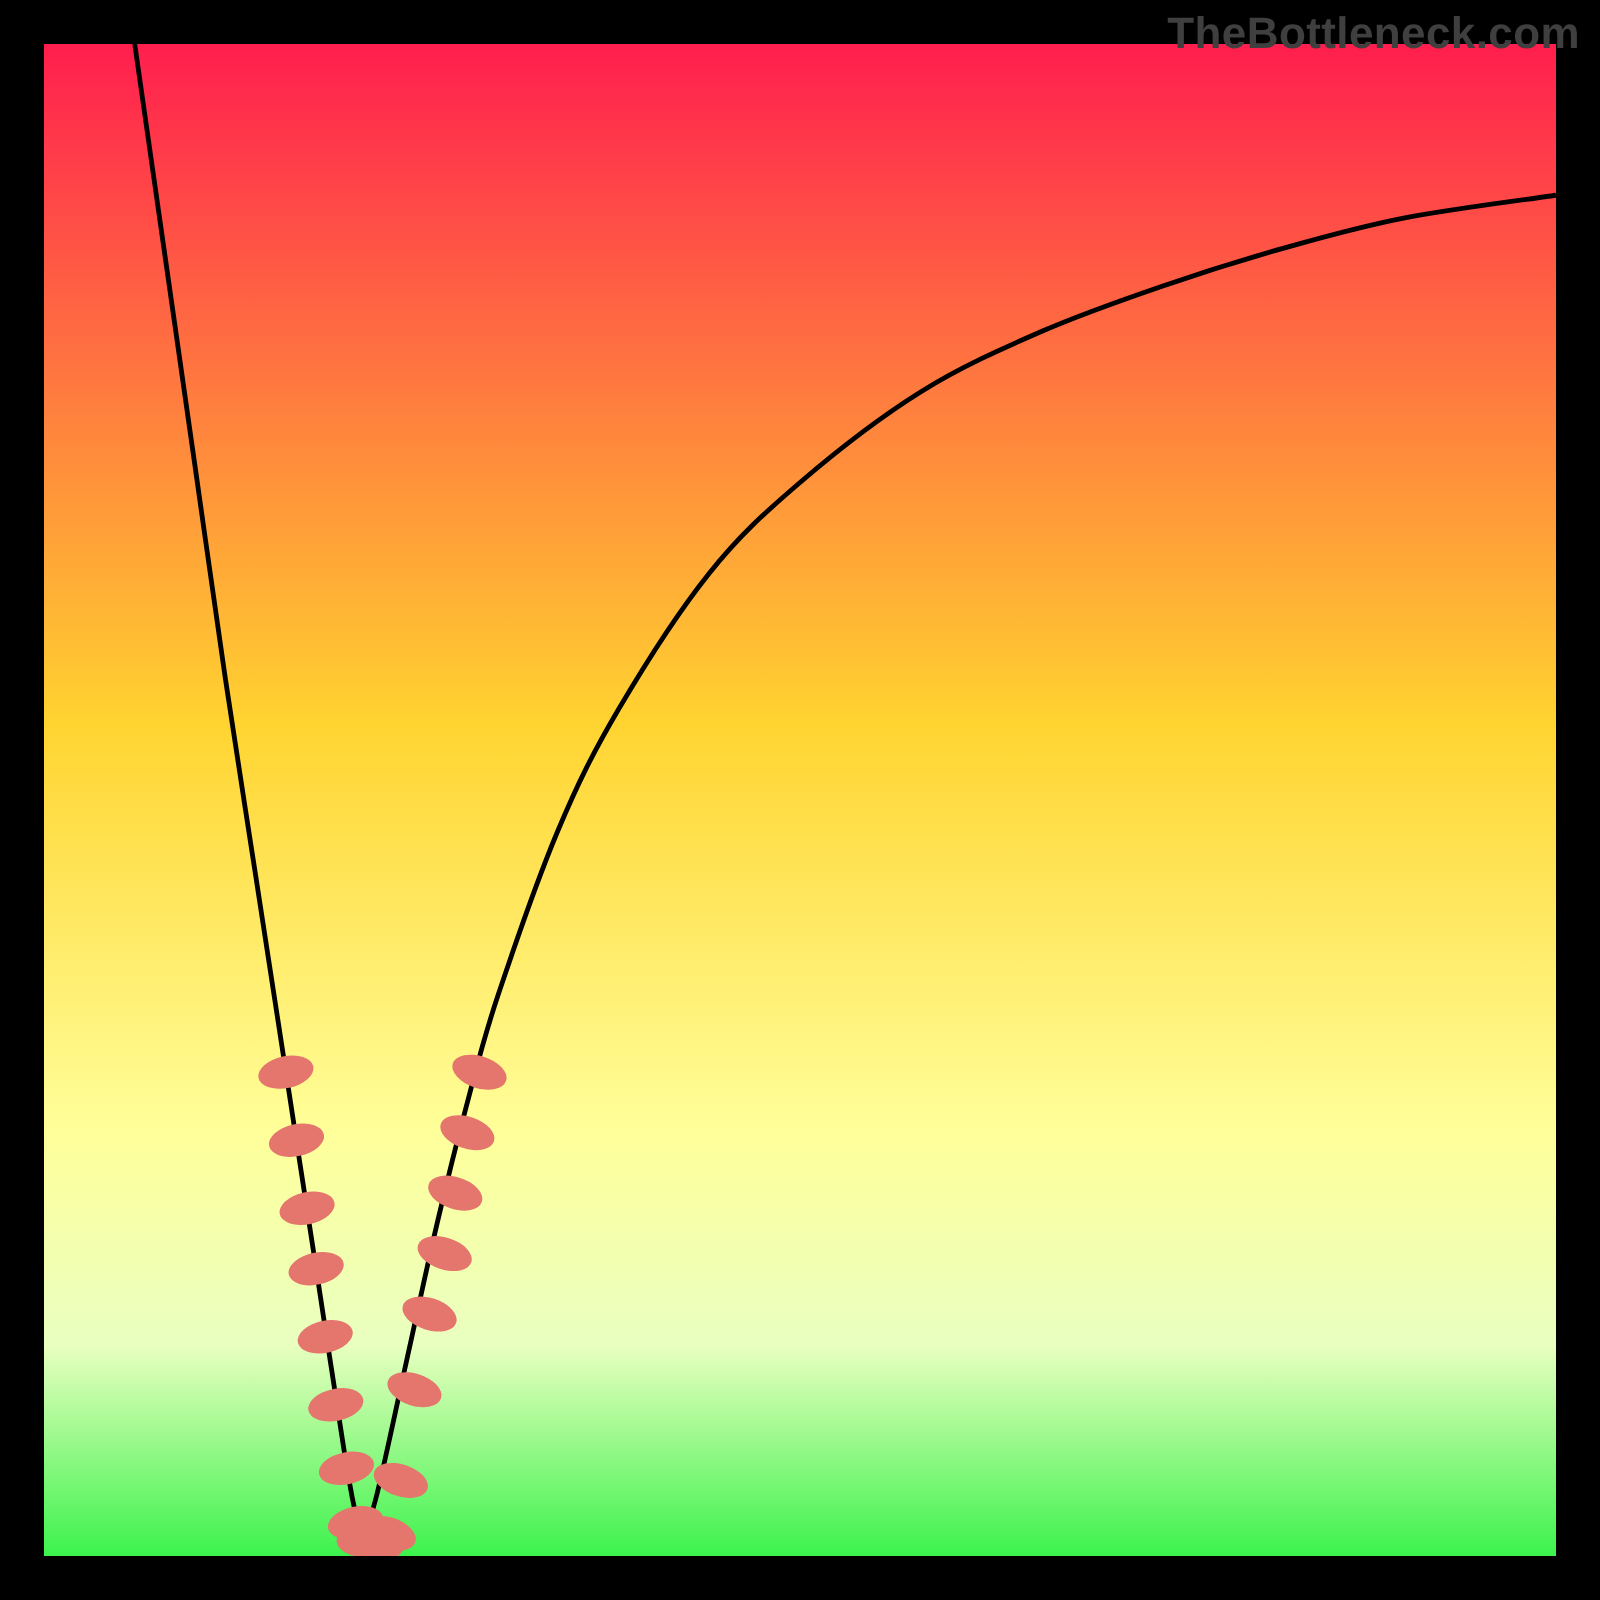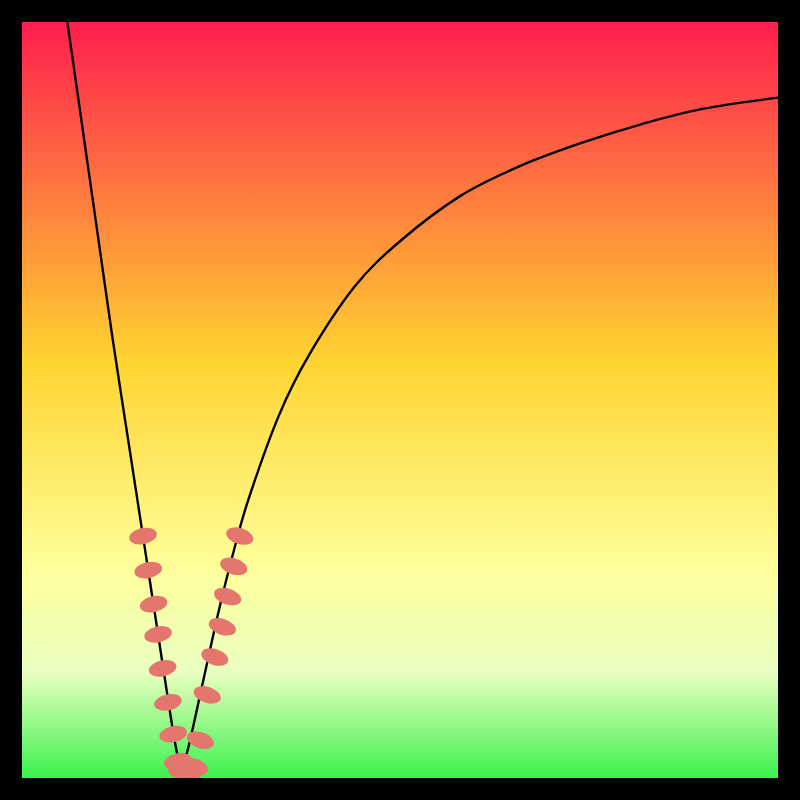--- a/index.html
+++ b/index.html
@@ -69,13 +69,14 @@
           <ellipse cx="178.42" cy="718.20" rx="8" ry="14" transform="rotate(-72 178.42 718.20)" fill="#e4766d" stroke="#c95a54" stroke-width="0"></ellipse>
           <ellipse cx="185.22" cy="672.84" rx="8" ry="14" transform="rotate(-72 185.22 672.84)" fill="#e4766d" stroke="#c95a54" stroke-width="0"></ellipse>
           <ellipse cx="192.78" cy="635.04" rx="8" ry="14" transform="rotate(-72 192.78 635.04)" fill="#e4766d" stroke="#c95a54" stroke-width="0"></ellipse>
           <ellipse cx="200.34" cy="604.80" rx="8" ry="14" transform="rotate(-72 200.34 604.80)" fill="#e4766d" stroke="#c95a54" stroke-width="0"></ellipse>
           <ellipse cx="205.63" cy="574.56" rx="8" ry="14" transform="rotate(-72 205.63 574.56)" fill="#e4766d" stroke="#c95a54" stroke-width="0"></ellipse>
           <ellipse cx="211.68" cy="544.32" rx="8" ry="14" transform="rotate(-72 211.68 544.32)" fill="#e4766d" stroke="#c95a54" stroke-width="0"></ellipse>
           <ellipse cx="217.73" cy="514.08" rx="8" ry="14" transform="rotate(-72 217.73 514.08)" fill="#e4766d" stroke="#c95a54" stroke-width="0"></ellipse>
         </g>
     </svg>
   </div>
+  <div class="attrib">TheBottleneck.com</div>
 </div>
 
 </body></html>

